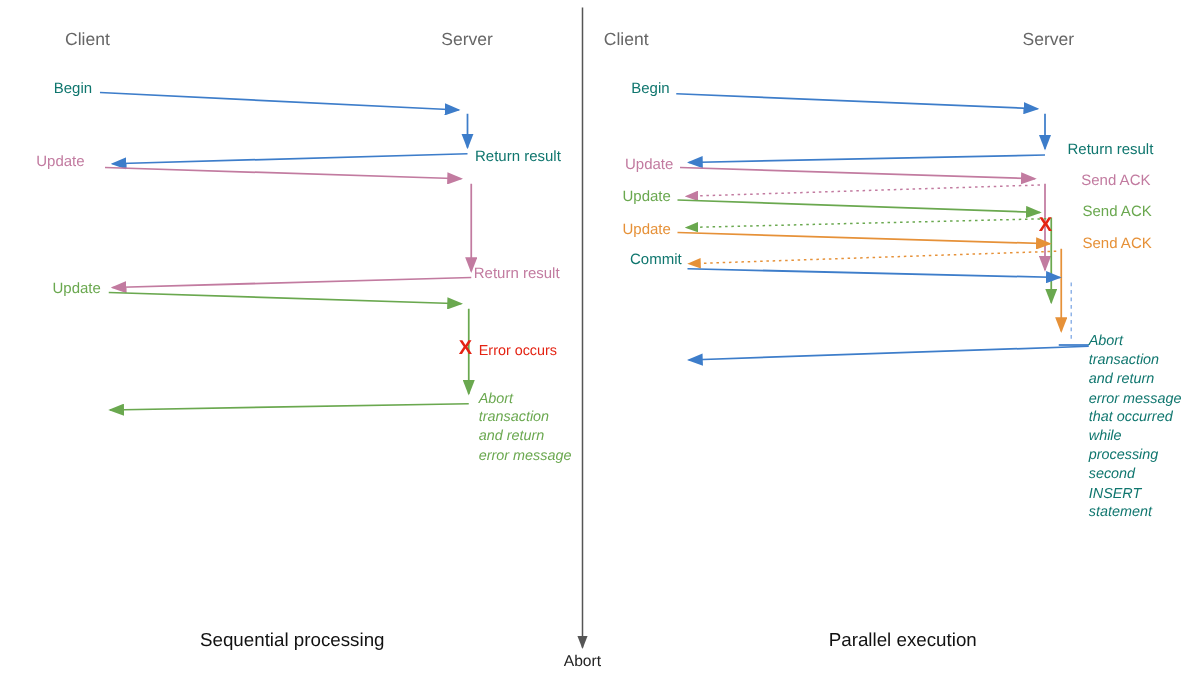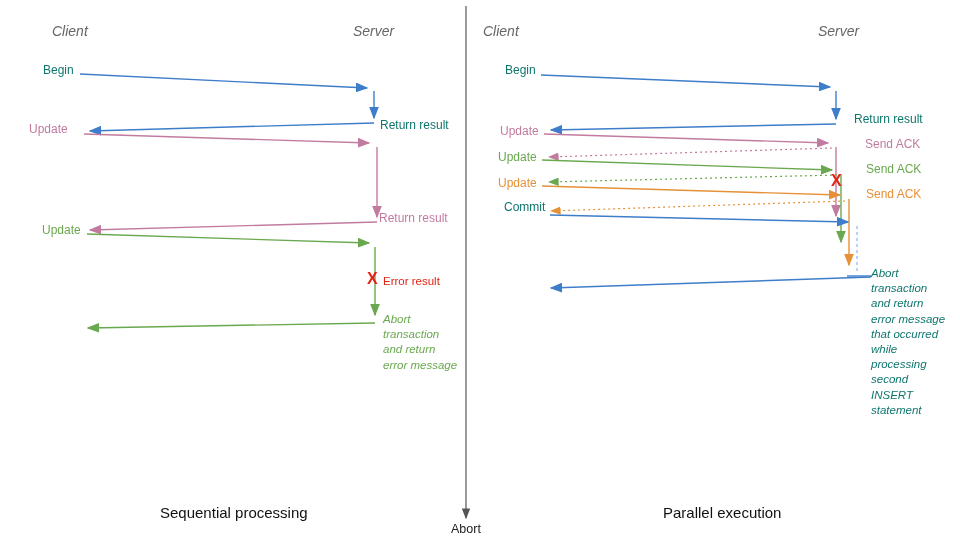--- a/index.html
+++ b/index.html
@@ -2,21 +2,21 @@
 <html><head>
 <meta charset="utf-8">
 <style>
   html,body{margin:0;padding:0;background:#fff;}
   .canvas{
     position:relative;width:960px;height:540px;background:#ffffff;overflow:hidden;
     font-family:"Liberation Sans", sans-serif;
   }
   .layer{position:absolute;left:0;top:0;}
   .lbl{position:absolute;font-size:12px;line-height:13px;white-space:nowrap;}
-  .hdr{position:absolute;font-size:14px;font-style:italic;color:#666;white-space:nowrap;}
+  .hdr{position:absolute;font-size:14px;color:#666;white-space:nowrap;}
   .title{position:absolute;font-size:15px;color:#111;white-space:nowrap;}
   .note{white-space:pre-line;font-size:11.5px;line-height:15.2px;font-style:italic;}
   .xmark{position:absolute;font-size:16px;font-weight:700;color:#e42313;line-height:16px;}
   .c-blue{color:#0f766e}
   .c-pink{color:#c27ba0}
   .c-green{color:#6aa84f}
   .c-orange{color:#e69138}
   .c-red{color:#e42313}
   .c-dark{color:#222}
 </style>
@@ -120,21 +120,21 @@
   <div class="hdr" style="left:353px;top:23px;">Server</div>
   <div class="hdr" style="left:483px;top:23px;">Client</div>
   <div class="hdr" style="left:818px;top:23px;">Server</div>
 
   <div class="lbl c-blue" style="left:43px;top:64px;">Begin</div>
   <div class="lbl c-blue" style="left:380px;top:119px;">Return result</div>
   <div class="lbl c-pink" style="left:29px;top:123px;">Update</div>
   <div class="lbl c-pink" style="left:379px;top:212px;">Return result</div>
   <div class="lbl c-green" style="left:42px;top:224px;">Update</div>
   <div class="xmark" style="left:367px;top:271px;">X</div>
-  <div class="lbl c-red" style="left:383px;top:275px;font-size:11.5px;">Error result</div>
+  <div class="lbl c-red" style="left:383px;top:275px;font-size:11.5px;">Error occurs</div>
   <div class="lbl c-green note" style="left:383px;top:312px;width:80px;">Abort
 transaction
 and return
 error message</div>
 
   <div class="lbl c-blue" style="left:505px;top:64px;">Begin</div>
   <div class="lbl c-blue" style="left:854px;top:113px;">Return result</div>
   <div class="lbl c-pink" style="left:500px;top:125px;">Update</div>
   <div class="lbl c-pink" style="left:865px;top:138px;">Send ACK</div>
   <div class="lbl c-green" style="left:498px;top:151px;">Update</div>

